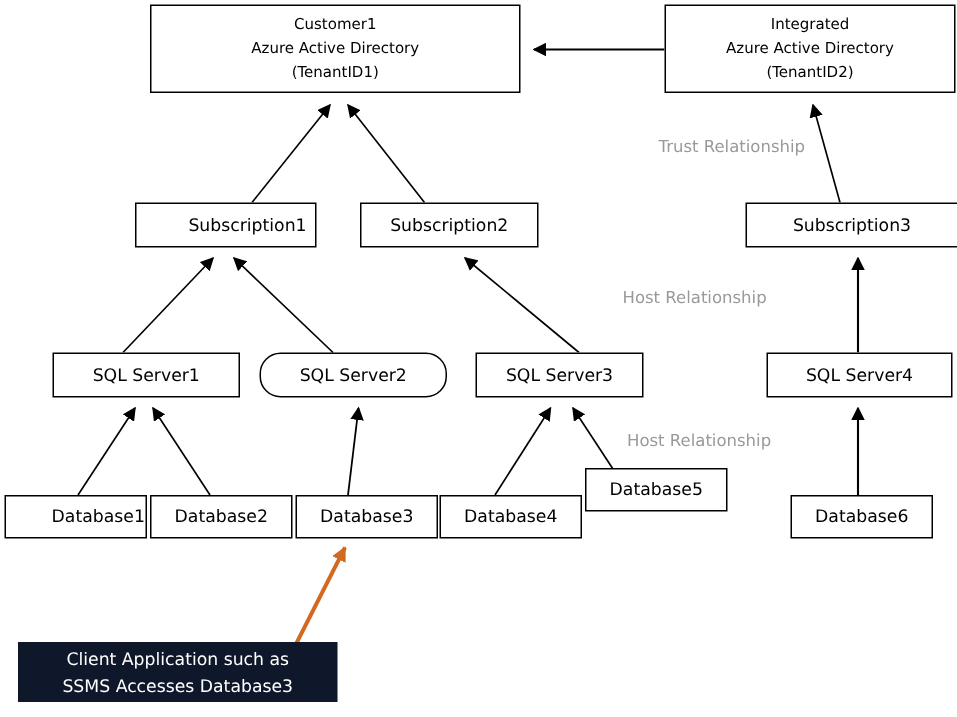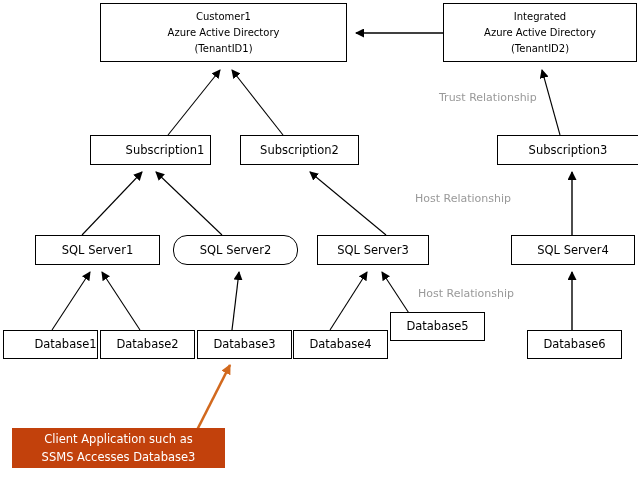--- a/index.html
+++ b/index.html
@@ -59,21 +59,21 @@
     color: #999999;
     font-family: "DejaVu Sans", sans-serif;
     font-size: 11px;
     line-height: 13px;
     white-space: nowrap;
     z-index: 2;
   }
   .callout {
     position: absolute;
     box-sizing: border-box;
-    background: #c2410c;
+    background: #0f172a;
     color: #ffffff;
     font-family: "DejaVu Sans", sans-serif;
     font-size: 11.5px;
     line-height: 18px;
     text-align: center;
     display: flex;
     flex-direction: column;
     align-items: center;
     justify-content: center;
     z-index: 4;

